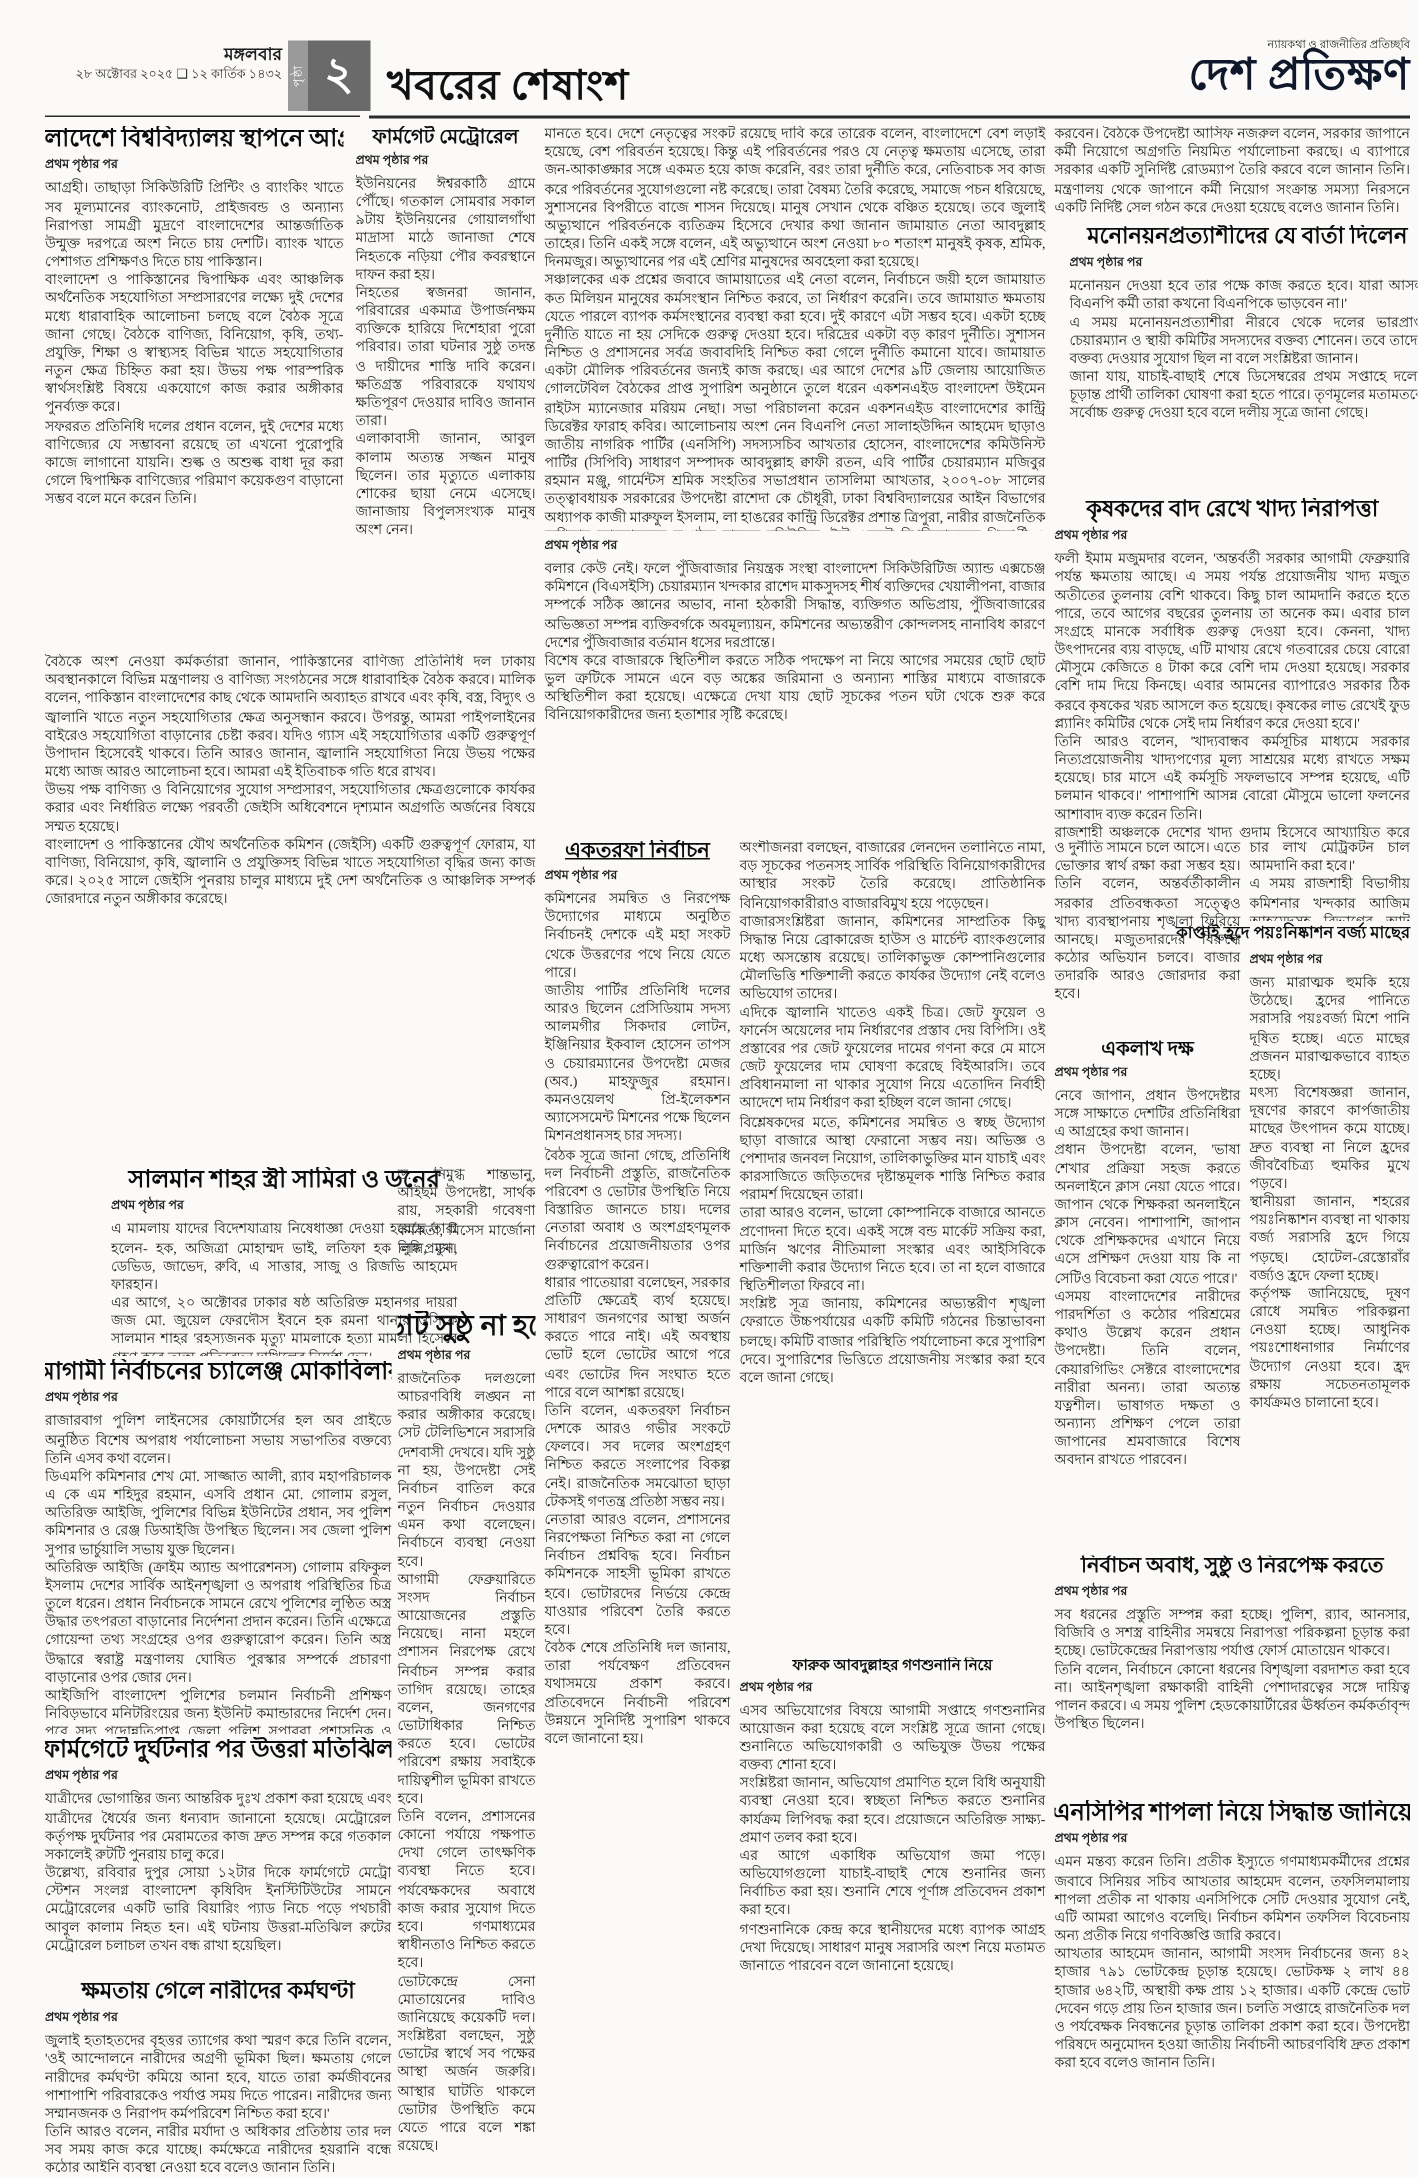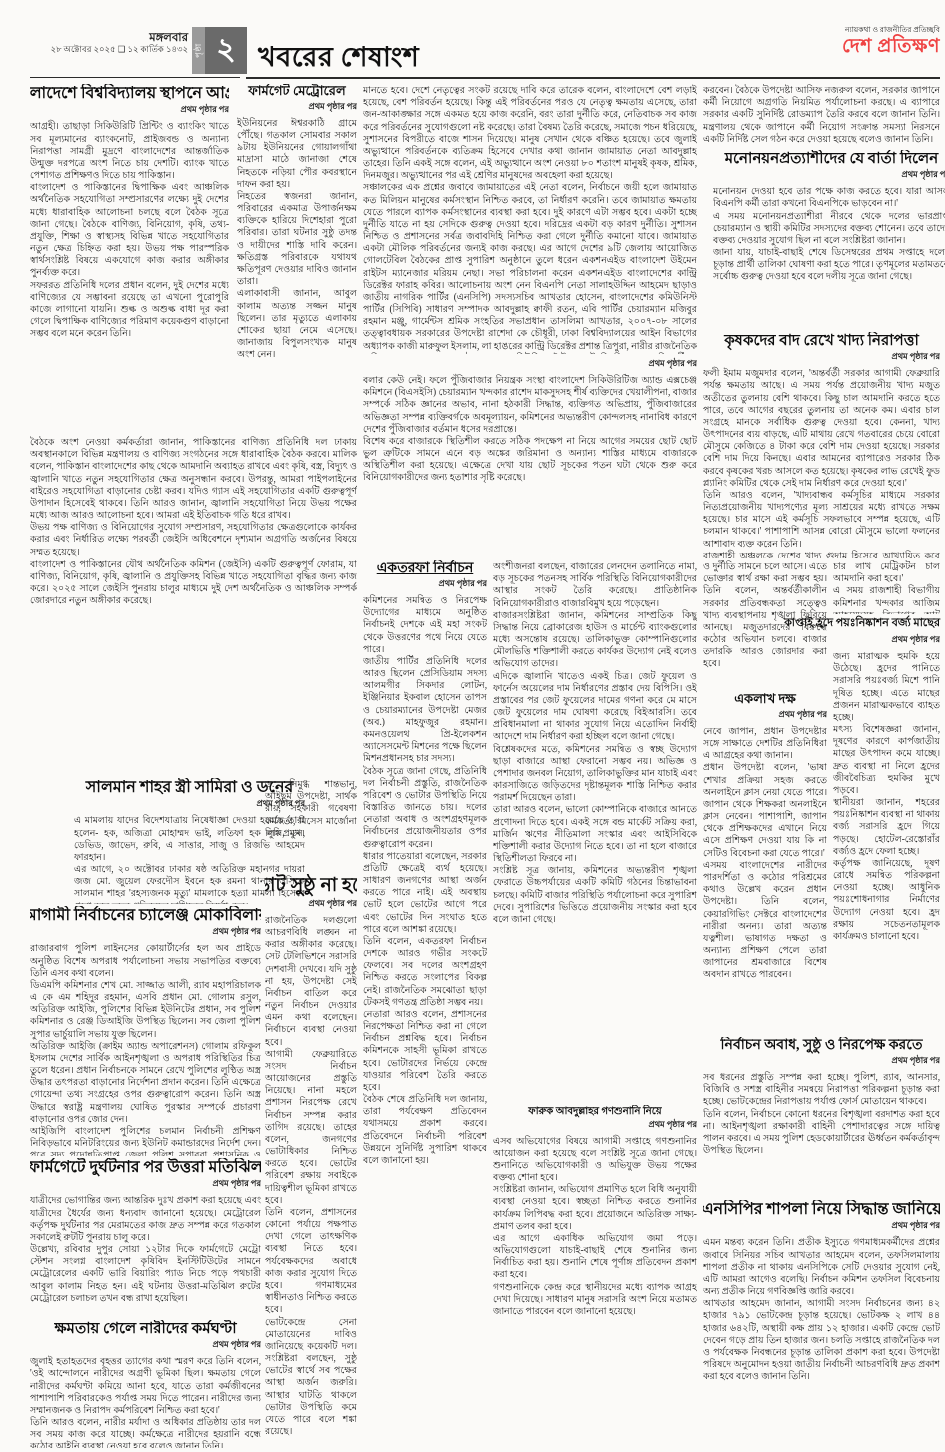--- a/index.html
+++ b/index.html
@@ -14,26 +14,26 @@
   .dateblock{text-align:right;line-height:1.25;}
   .dateblock .day{font-weight:bold;font-size:11.5px;}
   .dateblock .date{font-size:8.5px;color:#333;}
   .pagestrip{background:#9a9a9a;color:#fff;display:flex;align-items:center;justify-content:center;}
   .pagestrip span{writing-mode:vertical-rl;transform:rotate(180deg);font-size:8px;letter-spacing:1px;}
   .pagebox{background:#6a6a6a;color:#fff;display:flex;align-items:center;justify-content:center;
            font-size:30px;font-weight:bold;}
   .sectiontitle{font-size:27px;font-weight:bold;letter-spacing:0.5px;color:#111;}
   .headrule{background:#2b2b2b;}
   .logo-tag{font-size:7.5px;text-align:right;color:#222;}
-  .logo{font-size:19px;font-weight:900;text-align:right;color:#ef4444;letter-spacing:0.5px;line-height:1;}
+  .logo{font-size:29px;font-weight:900;text-align:right;color:#0f172a;letter-spacing:0.5px;line-height:1;}
   
   .art{position:absolute;overflow:hidden;}
   .hl{display:flex;justify-content:center;font-weight:bold;color:#0d0d0d;line-height:1.15;}
   .hl > span{white-space:nowrap;}
-  .kick{font-size:8.3px;font-weight:bold;text-align:right;margin:1px 0 3px 0;color:#222;}
+  .kick{font-size:8.3px;font-weight:bold;text-align:left;margin:1px 0 3px 0;color:#222;}
   .bd{font-size:9.4px;line-height:1.295;text-align:justify;white-space:pre-line;color:#222;}
   .tail{font-size:9.4px;line-height:1.295;text-align:justify;white-space:pre-line;color:#222;position:absolute;overflow:hidden;}
 </style>
 </head>
 <body>
 
 <div class="abs dateblock" style="left:50px;top:30px;width:138px;">
   <div class="day">মঙ্গলবার</div>
   <div class="date">২৮ অক্টোবর ২০২৫ ❑ ১২ কার্তিক ১৪৩২</div>
 </div>

